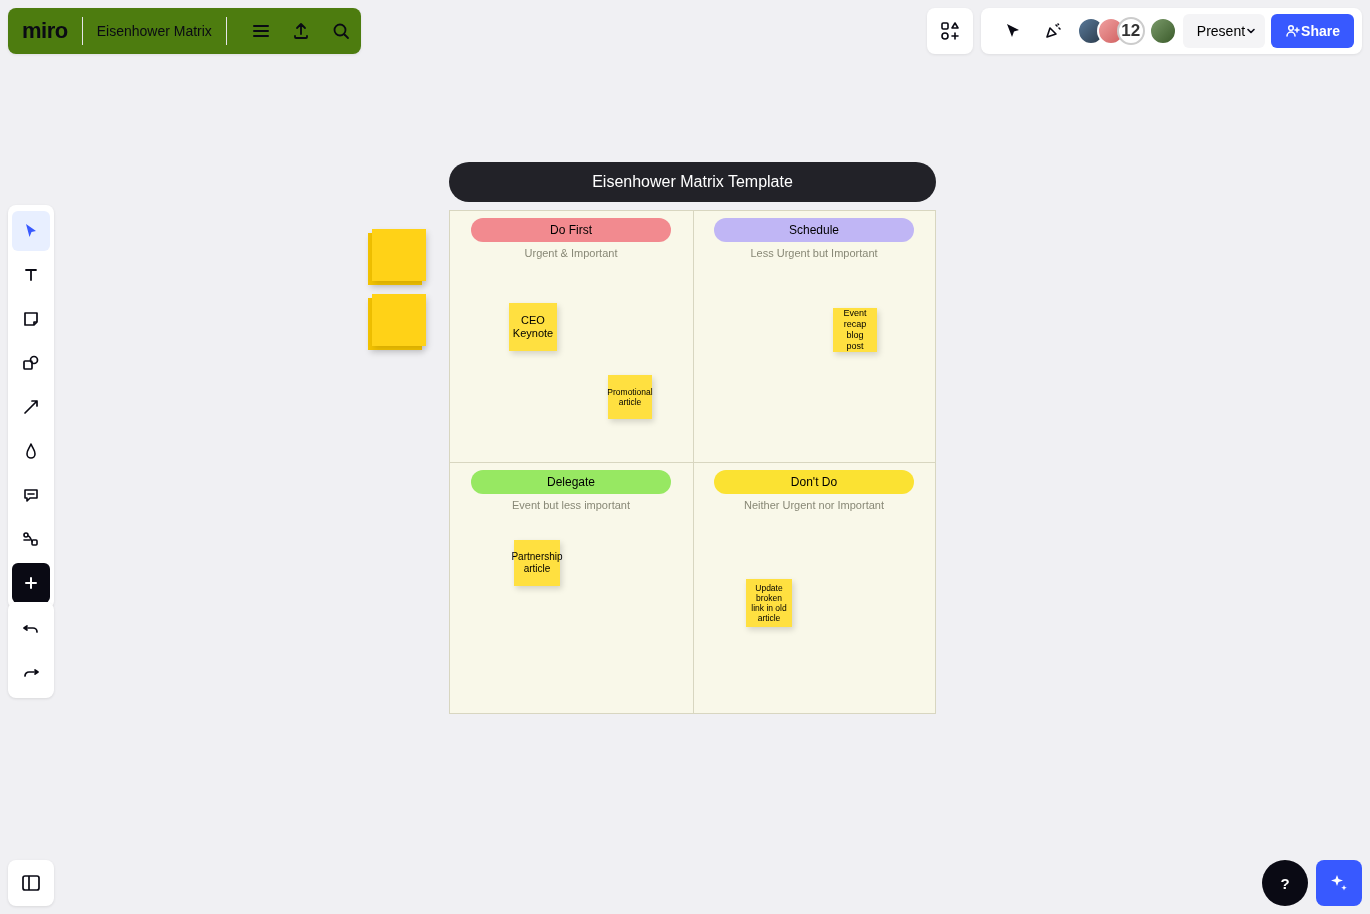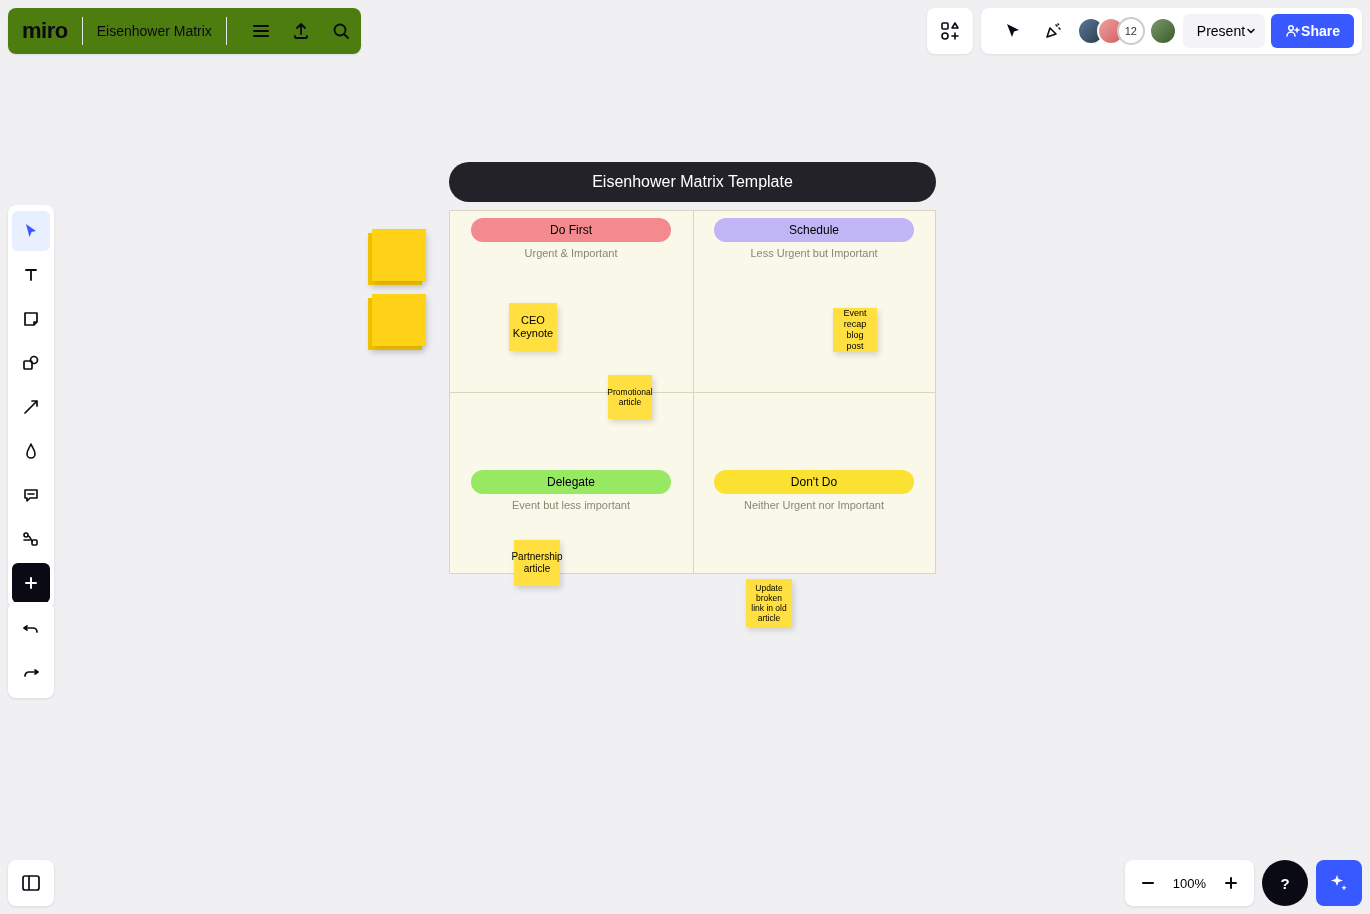--- a/index.html
+++ b/index.html
@@ -71,21 +71,21 @@
     align-items: center;
   }
   .icon-card { width: 46px; justify-content: center; }
   .collab-card { padding: 0 8px 0 12px; gap: 0; }
   .collab-btn { width: 40px; height: 40px; display:flex; align-items:center; justify-content:center; cursor:pointer; border-radius:6px; }
   .avatars { display:flex; align-items:center; margin-left:4px; margin-right: 6px; }
   .avatar {
     width: 28px; height: 28px; border-radius: 50%;
     border: 2px solid #fff; margin-left: -8px;
     display:flex; align-items:center; justify-content:center;
-    font-size:11px; font-weight:400; color:#333;text-align:right;
+    font-size:17px; font-weight:700; color:#333;text-align:right;
   }
   .avatar:first-child { margin-left:0; }
   .avatar-sep { width: 28px; height:28px; border-radius:50%; border:2px solid #fff; margin-left:4px; }
   .present-btn {
     display:flex; align-items:center; 
     padding: 0 8px 0 14px; height:34px;
     background:#f4f4f6; border-radius:6px;
     font-size:14px; font-weight:500; cursor:pointer;
     margin-right:6px;
   }
@@ -160,21 +160,21 @@
     position:absolute; left:449px; top:162px;
     width:487px; height:40px;
     background:#222228; color:#fff;
     border-radius:20px;
     display:flex; align-items:center; justify-content:center;
     font-weight:400; font-size:16px;
   }
 
   .matrix {
     position:absolute; left:449px; top:210px;
-    width:487px; height:364px;
+    width:487px; height:504px;
     background:#f9f8e9;
     border:1px solid #d8d6c0;
   }
   .matrix-vline { position:absolute; left:50%; top:0; bottom:0; width:1px; background:#d8d6c0; }
   .matrix-hline { position:absolute; top:50%; left:0; right:0; height:1px; background:#d8d6c0; }
 
   .quad-label {
     position:absolute; width:200px; height:24px;
     border-radius:12px;
     display:flex; align-items:center; justify-content:center;
@@ -384,33 +384,20 @@
 </div>
 
 <div class="bl-card">
   <svg width="22" height="22" viewBox="0 0 22 22">
       <rect x="3" y="4" width="16" height="14" rx="2" stroke="#0a0a14" stroke-width="1.7" fill="none"></rect>
       <path d="M9 4v14" stroke="#0a0a14" stroke-width="1.7"></path>
     </svg>
 </div>
 
 <div class="br-cluster">
-  <div class="zoom-card">
-    <div class="zoom-btn">
-      <svg width="16" height="16" viewBox="0 0 16 16">
-          <path d="M3 8h10" stroke="#0a0a14" stroke-width="2" stroke-linecap="round"></path>
-        </svg>
-    </div>
-    <div class="zoom-label">100%</div>
-    <div class="zoom-btn">
-      <svg width="16" height="16" viewBox="0 0 16 16">
-          <path d="M8 3v10M3 8h10" stroke="#0a0a14" stroke-width="2" stroke-linecap="round"></path>
-        </svg>
-    </div>
-  </div>
   <div class="help-btn">?</div>
   <div class="ai-btn">
     <svg width="22" height="22" viewBox="0 0 22 22">
         <path d="M9 3l1.5 4L15 8.5l-4.5 1.5L9 14l-1.5-4L3 8.5 7.5 7z" fill="#fff"></path>
         <path d="M16 13l.8 2 2 .8-2 .8-.8 2-.8-2-2-.8 2-.8z" fill="#fff"></path>
       </svg>
   </div>
 </div>
 
 </body></html>

